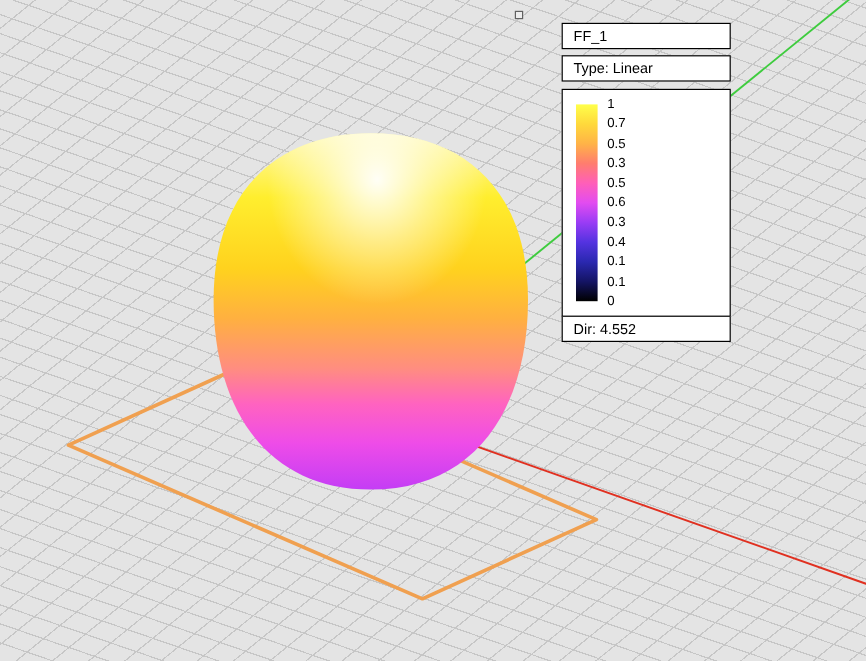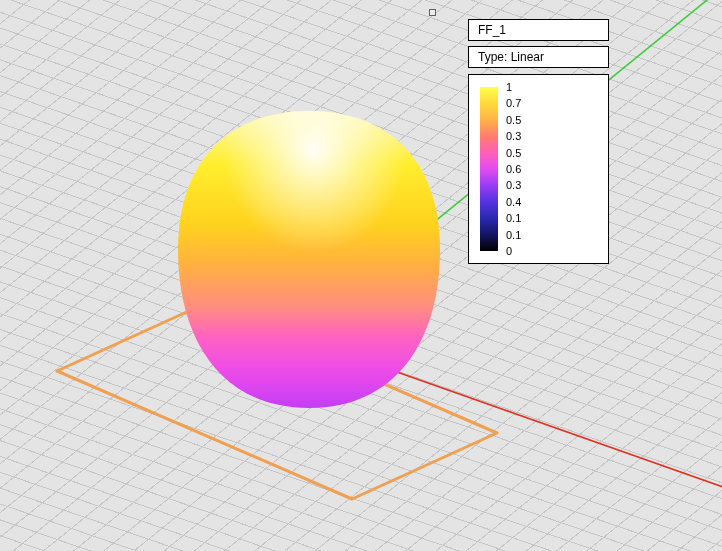--- a/index.html
+++ b/index.html
@@ -96,15 +96,18 @@
           <span class="cbar-tick">0.3</span>
           <span class="cbar-tick">0.5</span>
           <span class="cbar-tick">0.6</span>
           <span class="cbar-tick">0.3</span>
           <span class="cbar-tick">0.4</span>
           <span class="cbar-tick">0.1</span>
           <span class="cbar-tick">0.1</span>
           <span class="cbar-tick">0</span>
         </div>
     </div>
+    <div class="lg-box lg-text lg-dir">
+      <span>Dir: 4.552</span>
+    </div>
   </div>
 
 </div>
 
 </body></html>

